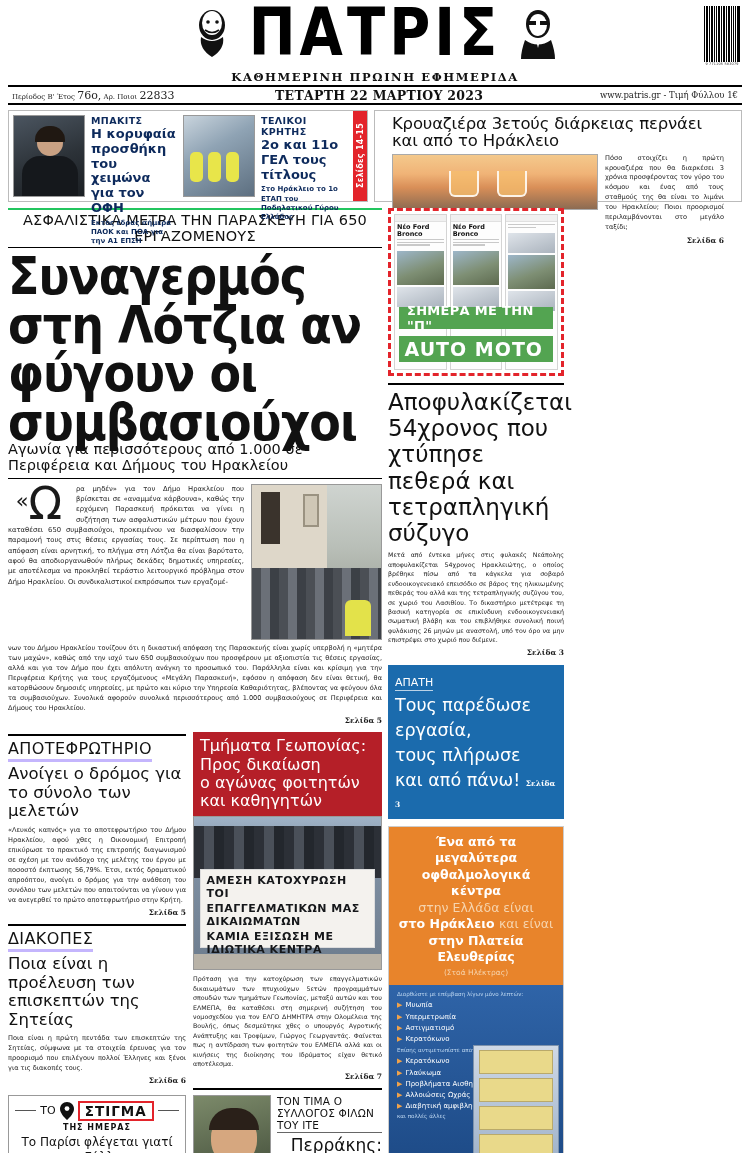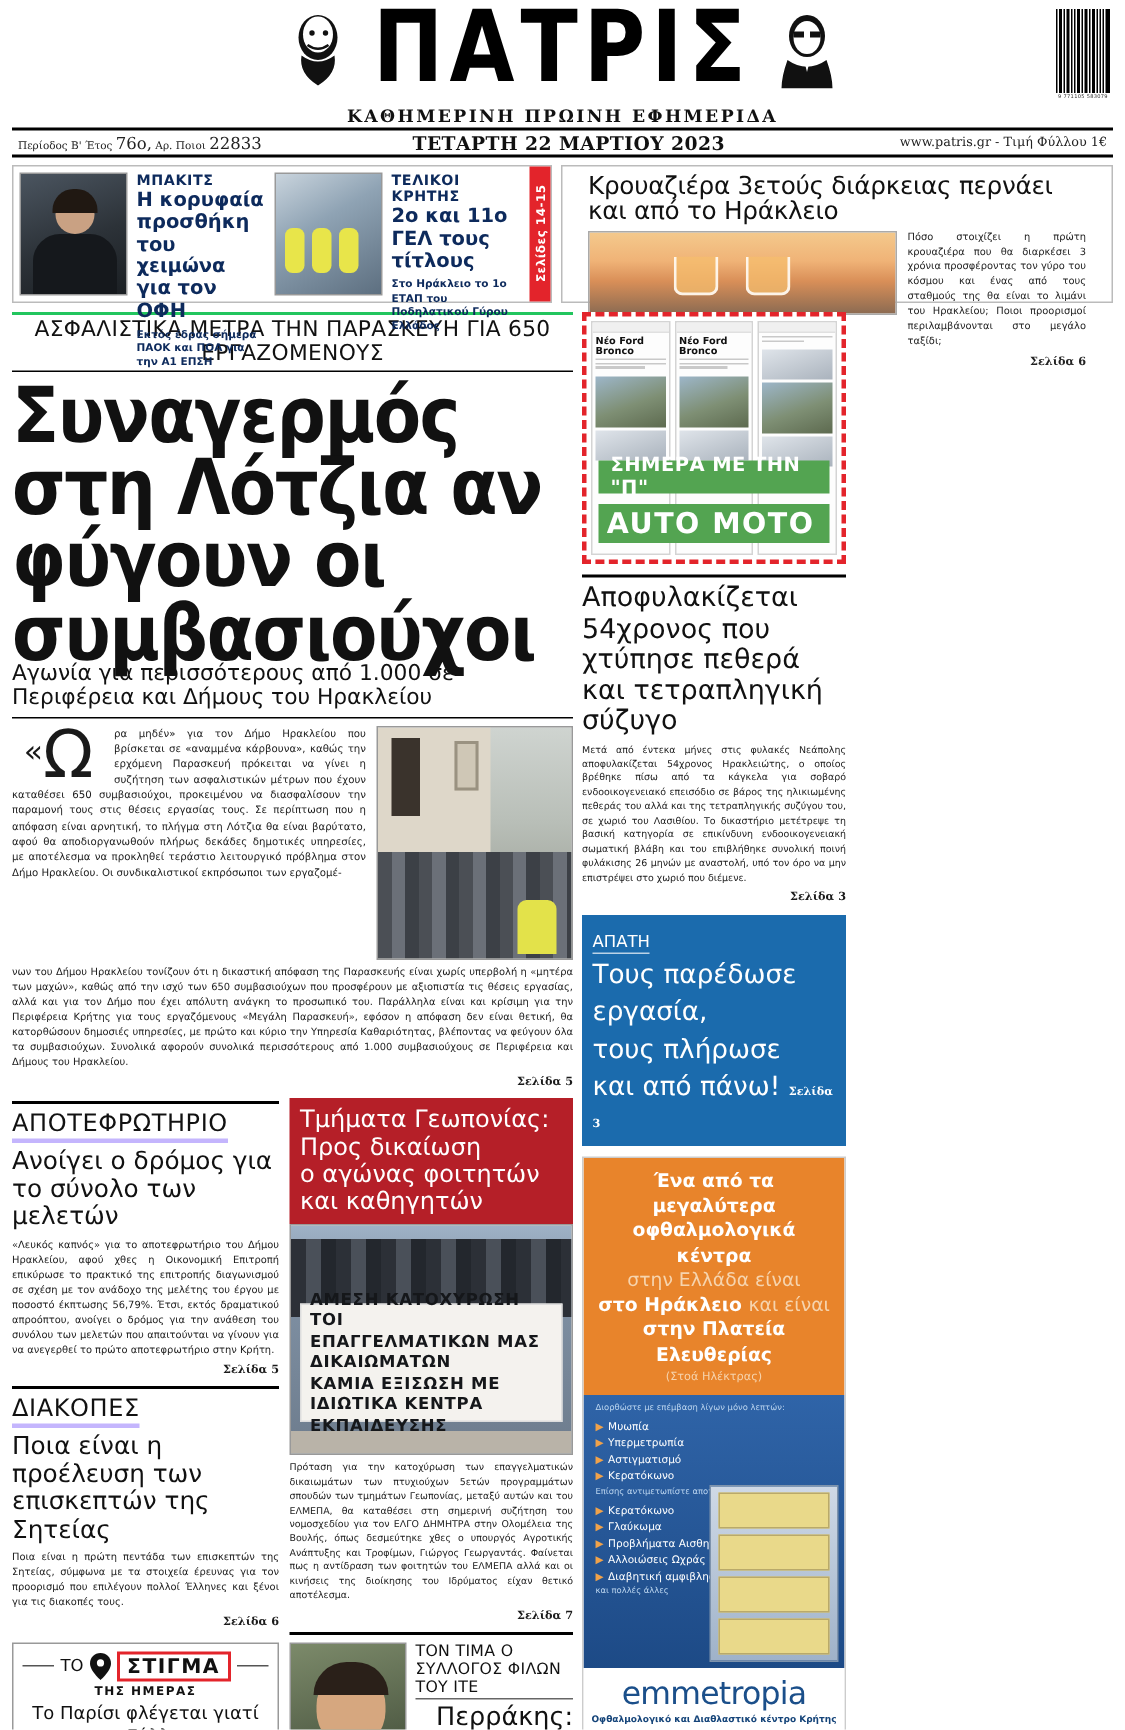--- a/index.html
+++ b/index.html
@@ -123,21 +123,21 @@
   .stigma-q { text-align:center; font-size:12px; line-height:1.3; margin-top:3px; }
 
   
   .card-red { background:#b51f28; color:#fff; padding:5px 7px 6px; margin-top:6px; }
   .card-red .h { font-size:16px; line-height:1.14; }
   .photo-protest { height:154px; border:1px solid #999; position:relative; overflow:hidden;
     background: linear-gradient(180deg,#9fb2c6 0%,#7f90a3 30%,#6d7c8d 100%); }
   .pcrowd { position:absolute; top:6%; left:0; right:0; height:34%;
     background: repeating-linear-gradient(90deg,#2c3037 0 10px,#4a5059 10px 20px,#23272d 20px 30px); }
   .banner { position:absolute; left:3%; right:3%; top:34%; height:52%; background:#f4f2ee; border:1px solid #ddd;
-    display:flex; flex-direction:column; justify-content:center; gap:2px; padding:4px 6px; }
+    display:flex; flex-direction:column; justify-content:flex-start; gap:2px; padding:4px 6px; }
   .banner div { font-family:"DejaVu Sans", sans-serif; font-weight:700; font-size:11px; letter-spacing:.5px; color:#15171a; }
   .ground { position:absolute; bottom:0; left:0; right:0; height:10%; background:#b9b3a8; }
   .cap-text { font-size:6.3px; line-height:1.5; text-align:justify; margin-top:4px; color:#1a1a1a; }
 
   .persona { display:flex; gap:6px; margin-top:6px; border-top:2px solid #000; padding-top:5px; }
   .persona-photo { width:78px; height:96px; flex:0 0 auto; border:1px solid #999; position:relative; overflow:hidden;
     background: linear-gradient(165deg,#7c8a6a 0%,#56624a 60%,#3c4634 100%); }
   .face { position:absolute; width:46px; height:50px; border-radius:46%; background:#d6a77f; left:17px; top:18px; }
   .face-hair { position:absolute; width:50px; height:22px; border-radius:22px 22px 0 0; background:#2a2019; left:15px; top:12px; }
   .persona-body { flex:1; min-width:0; }
@@ -154,21 +154,21 @@
   .mp-lines i { display:block; height:1.2px; background:#c9c9c9; margin-bottom:1.5px; }
   .mp-img { height:34px; margin:2px; background: linear-gradient(160deg,#9db6c9 0%,#7e8f74 55%,#5d6a4f 100%); }
   .mp-img2 { height:20px; margin:2px; background: linear-gradient(160deg,#dfe4ea 0%,#aab3bd 100%); }
   .green-band { position:absolute; left:8px; right:8px; background:#53a451; color:#fff; font-weight:700;
     display:flex; align-items:center; }
   .band1 { top:96px; height:22px; font-size:13px; padding-left:8px; letter-spacing:.3px; }
   .band2 { top:125px; height:26px; font-size:19px; justify-content:flex-end; padding-right:10px; letter-spacing:1px;
            background:#53a451; }
 
   .r-article { border-top:2px solid #000; margin-top:7px; padding-top:4px; }
-  .r-head { font-size:18px; line-height:1.14; }
+  .r-head { font-size:23px; line-height:1.14; }
   .r-text { font-size:6.3px; line-height:1.5; text-align:justify; margin-top:4px; color:#1a1a1a; }
 
   .apati { background:#1b6bad; color:#fff; margin-top:7px; padding:6px 7px 7px; }
   .apati-kicker { font-size:11px; border-bottom:1px solid rgba(255,255,255,.7); display:inline-block; padding-bottom:1px; }
   .apati-head { font-size:17.5px; line-height:1.2; margin-top:4px; }
   .apati-head .pg { font-size:7.5px; font-weight:700; font-family:"DejaVu Serif",serif; }
 
   .eye-ad { margin-top:7px; border:1px solid #ccc; overflow:hidden; }
   .eye-top { background:#e8842b; color:#fff; padding:7px 8px 8px; text-align:center; }
   .eye-top .l { font-size:12.5px; line-height:1.32; font-weight:700; }

